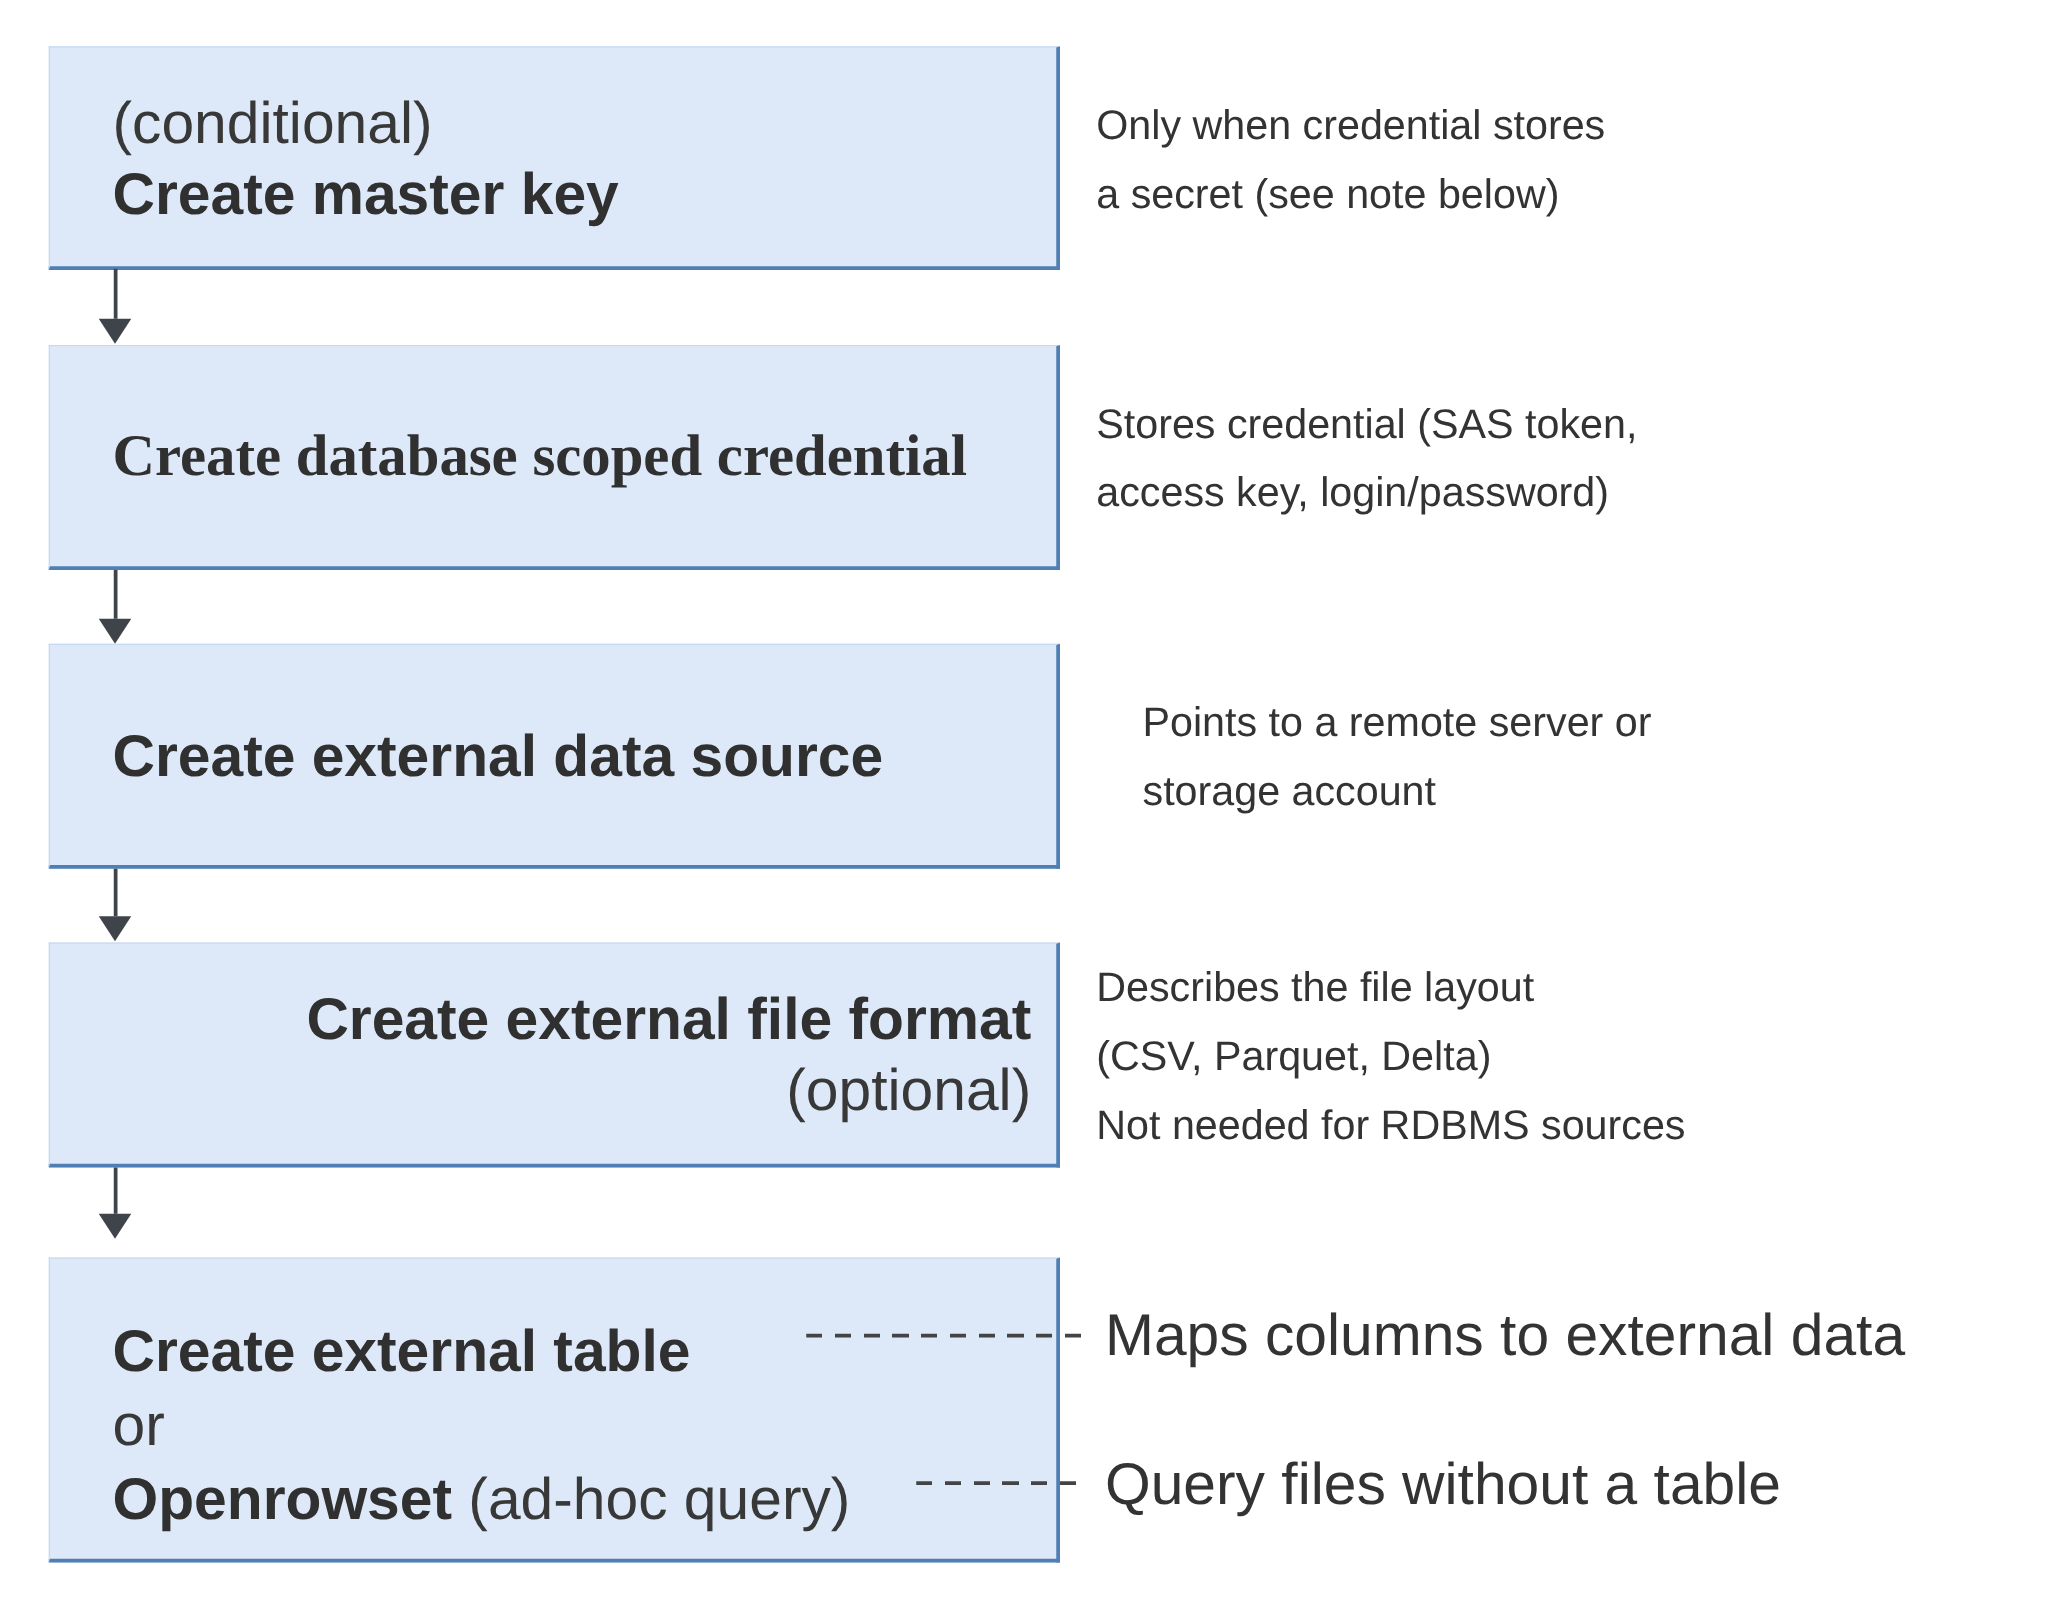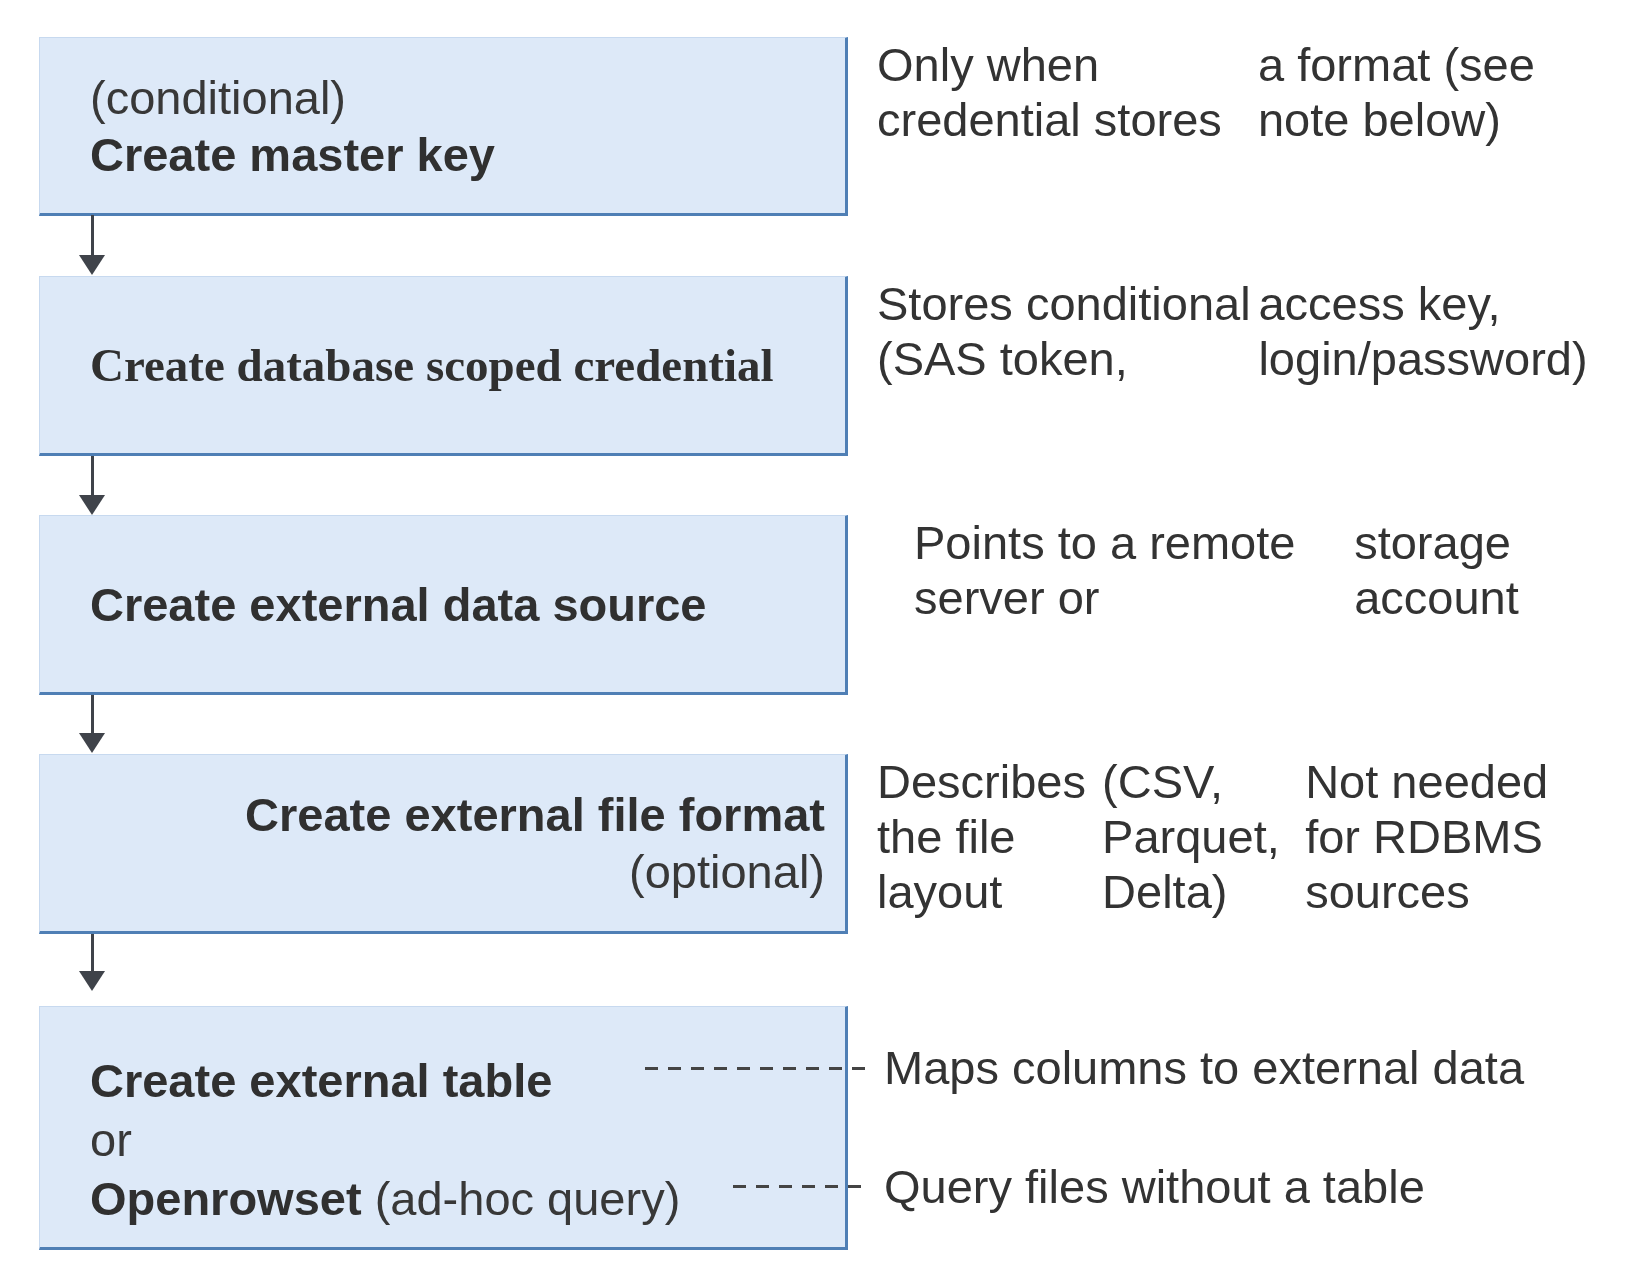--- a/index.html
+++ b/index.html
@@ -37,22 +37,22 @@
   .arrow{position:absolute;left:79px;width:26px;display:flex;flex-direction:column;align-items:center;}
   .arrow-line{width:3px;flex:1;background:var(--arrow-color);}
   .arrow-head{
     width:0;height:0;
     border-left:13px solid transparent;
     border-right:13px solid transparent;
     border-top:20px solid var(--arrow-color);
   }
   .note{
     position:absolute;left:877px;right:30px;
-    display:flex;flex-direction:row;justify-content:center;
-    font-size:47px;line-height:55px;color:var(--text-color);
+    display:flex;flex-direction:column;justify-content:center;
+    font-size:33px;line-height:55px;color:var(--text-color);
   }
   .note-single{
     position:absolute;left:884px;
     font-size:47px;line-height:56px;color:var(--text-color);
     white-space:nowrap;
   }
   .dash{
     position:absolute;height:3px;
     background:repeating-linear-gradient(90deg,var(--dash-color) 0 13px,transparent 13px 23px);
   }
@@ -61,32 +61,32 @@
 <body>
 
 <div class="canvas">
 
   <div class="box" style="top:37px;height:179px;">
     <div class="line reg">(conditional)</div>
     <div class="line bold">Create master key</div>
   </div>
   <div class="note" style="top:37px;height:179px;">
     <div>Only when credential stores</div>
-    <div>a format (see note below)</div>
+    <div>a secret (see note below)</div>
   </div>
   <div class="arrow" style="top:215px;height:60px;">
     <div class="arrow-line"></div>
     <div class="arrow-head"></div>
   </div>
 
   <div class="box" style="top:276px;height:180px;font-family:Liberation Serif, serif;">
     <div class="line bold">Create database scoped credential</div>
   </div>
   <div class="note" style="top:276px;height:180px;">
-    <div>Stores conditional (SAS token,</div>
+    <div>Stores credential (SAS token,</div>
     <div>access key, login/password)</div>
   </div>
   <div class="arrow" style="top:456px;height:59px;">
     <div class="arrow-line"></div>
     <div class="arrow-head"></div>
   </div>
 
   <div class="box" style="top:515px;height:180px;">
     <div class="line bold">Create external data source</div>
   </div>

